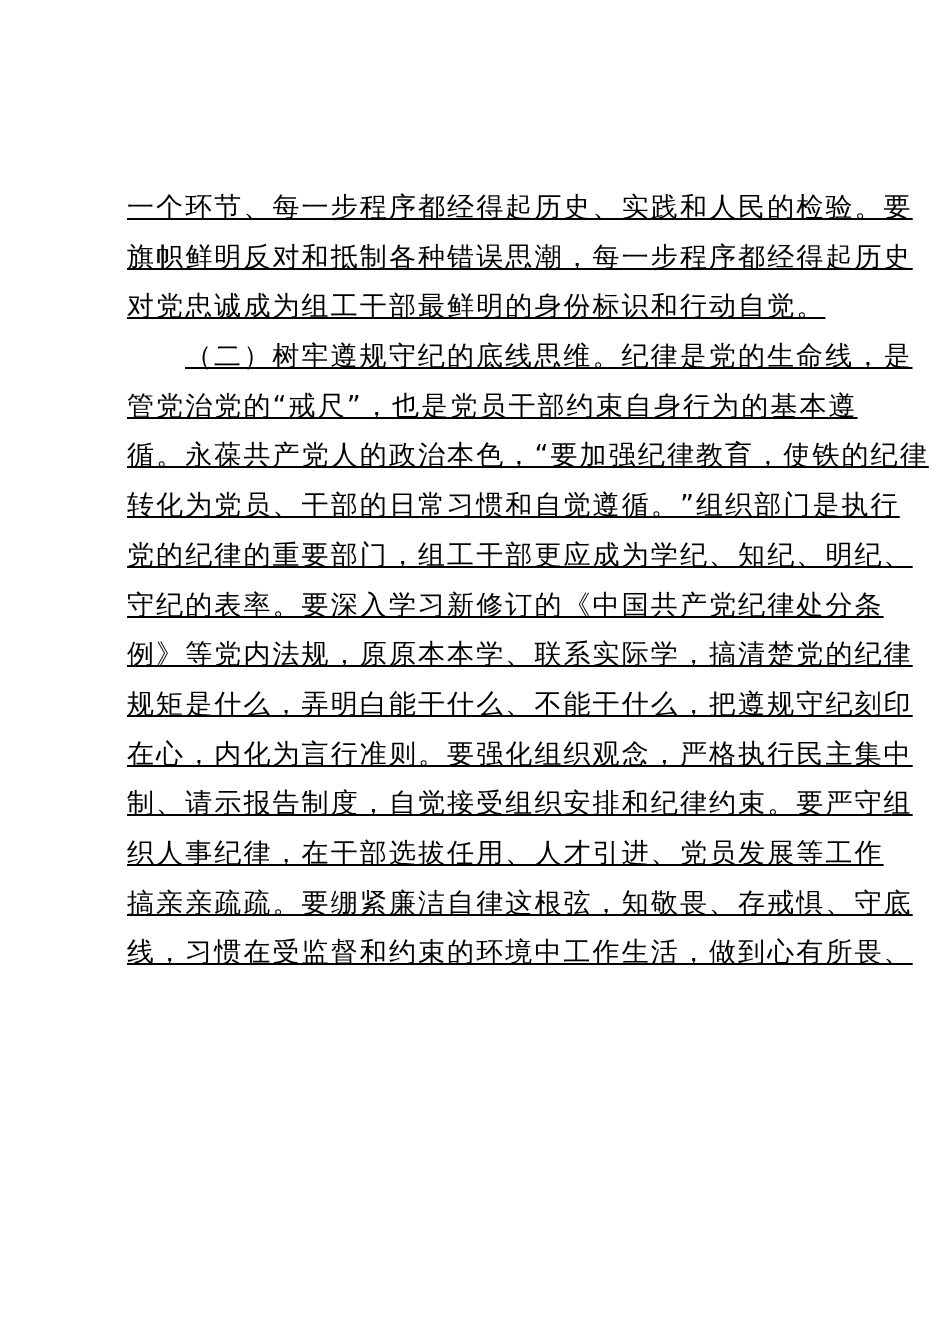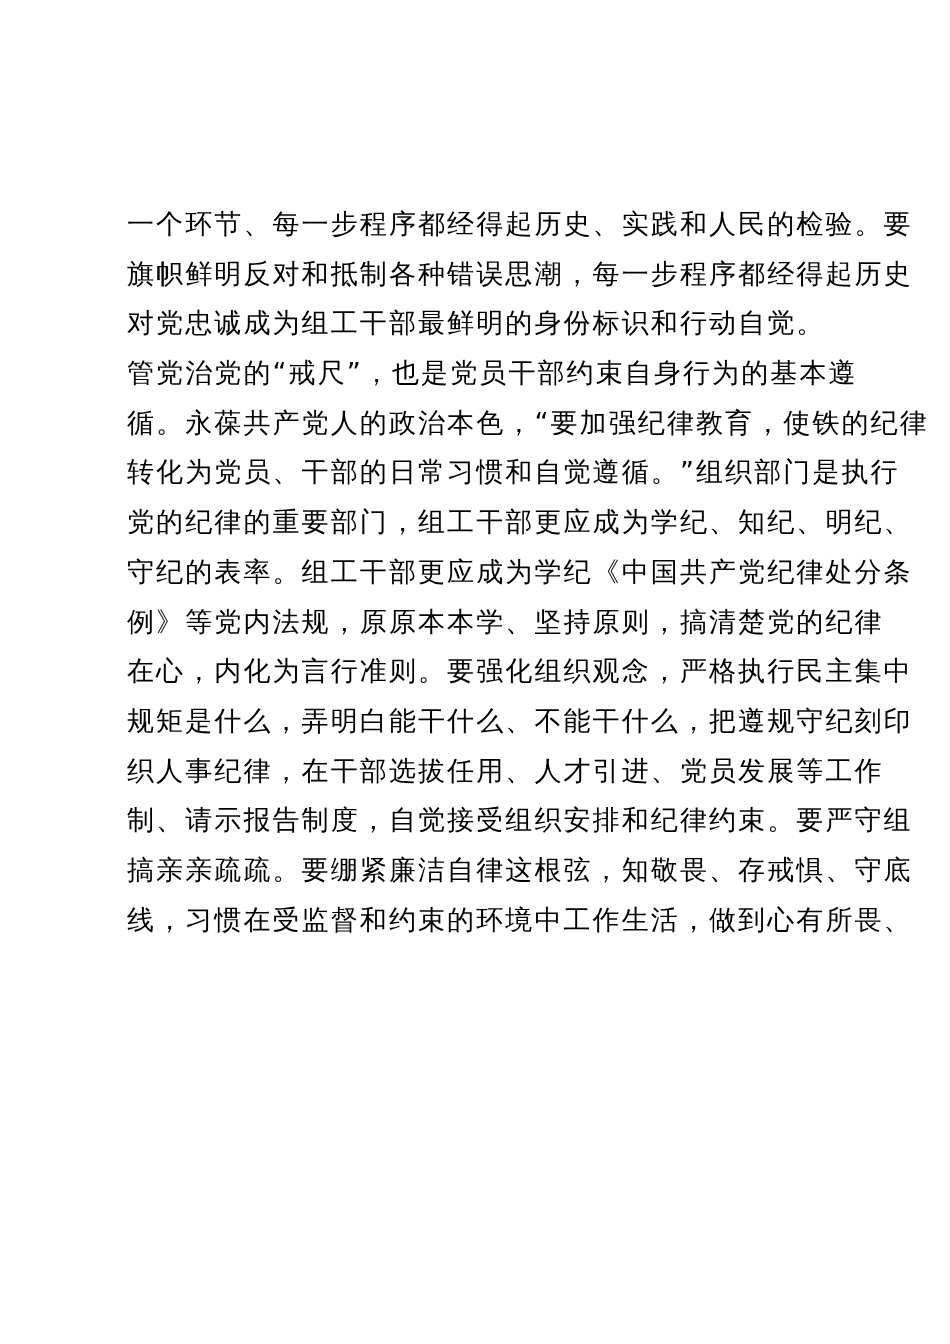--- a/index.html
+++ b/index.html
@@ -11,22 +11,23 @@
       width: 950px;
       height: 1344px;
       position: relative;
       overflow: hidden;
       font-family: "DejaVu Sans", sans-serif;
       color: #000000;
     }
     .page {
       position: absolute;
       left: 127px;
-      top: 199px;
+      top: 182px;
       width: 705px;
+      text-decoration: underline;
     }
     .line {
       display: block;
       height: 49.7px;
       line-height: 49.7px;
       font-size: 27px;
       white-space: nowrap;
       letter-spacing: 2.1px;
       text-align: justify;
       text-align-last: justify;
@@ -41,26 +42,27 @@
 </head>
 <body>
 
 <div class="page">
   <div>
     <span class="line">一个环节、每一步程序都经得起历史、实践和人民的检验。要</span>
     <span class="line">旗帜鲜明反对和抵制各种错误思潮，每一步程序都经得起历史</span>
     <span class="line last">对党忠诚成为组工干部最鲜明的身份标识和行动自觉。</span>
   </div>
   <div>
+    <span class="line indent">（二）树牢遵规守纪的底线思维。纪律是党的生命线，是</span>
     <span class="line">管党治党的“戒尺”，也是党员干部约束自身行为的基本遵</span>
     <span class="line">循。永葆共产党人的政治本色，“要加强纪律教育，使铁的纪律</span>
     <span class="line">转化为党员、干部的日常习惯和自觉遵循。”组织部门是执行</span>
     <span class="line">党的纪律的重要部门，组工干部更应成为学纪、知纪、明纪、</span>
-    <span class="line">守纪的表率。组工干部更应成为学纪《中国共产党纪律处分条</span>
-    <span class="line">例》等党内法规，原原本本学、坚持原则，搞清楚党的纪律</span>
+    <span class="line">守纪的表率。要深入学习新修订的《中国共产党纪律处分条</span>
+    <span class="line">例》等党内法规，原原本本学、联系实际学，搞清楚党的纪律</span>
+    <span class="line">规矩是什么，弄明白能干什么、不能干什么，把遵规守纪刻印</span>
     <span class="line">在心，内化为言行准则。要强化组织观念，严格执行民主集中</span>
-    <span class="line">规矩是什么，弄明白能干什么、不能干什么，把遵规守纪刻印</span>
+    <span class="line">制、请示报告制度，自觉接受组织安排和纪律约束。要严守组</span>
     <span class="line">织人事纪律，在干部选拔任用、人才引进、党员发展等工作</span>
-    <span class="line">制、请示报告制度，自觉接受组织安排和纪律约束。要严守组</span>
     <span class="line">搞亲亲疏疏。要绷紧廉洁自律这根弦，知敬畏、存戒惧、守底</span>
     <span class="line">线，习惯在受监督和约束的环境中工作生活，做到心有所畏、</span>
   </div>
 </div>
 
 </body></html>

